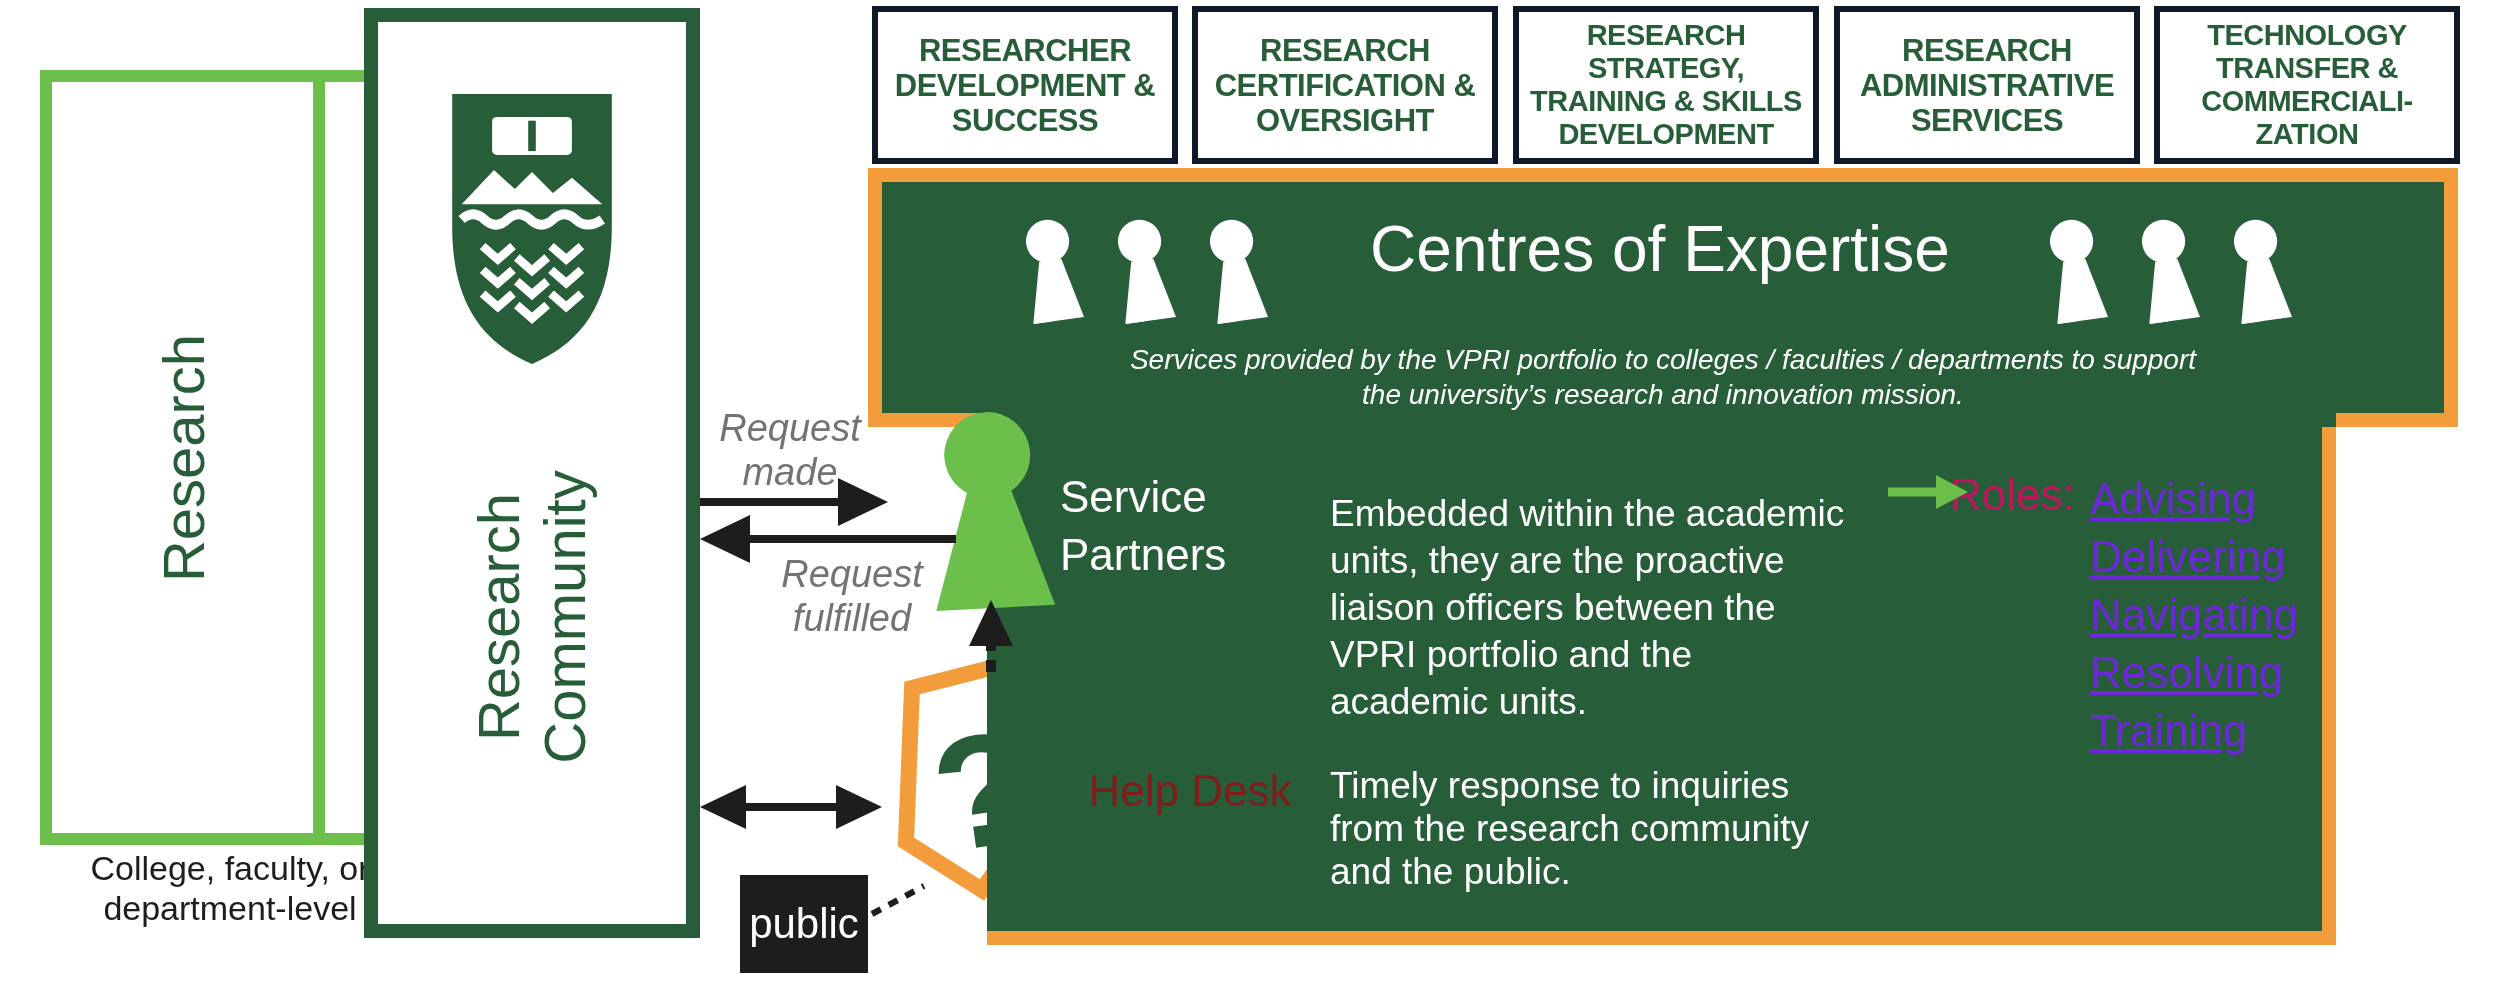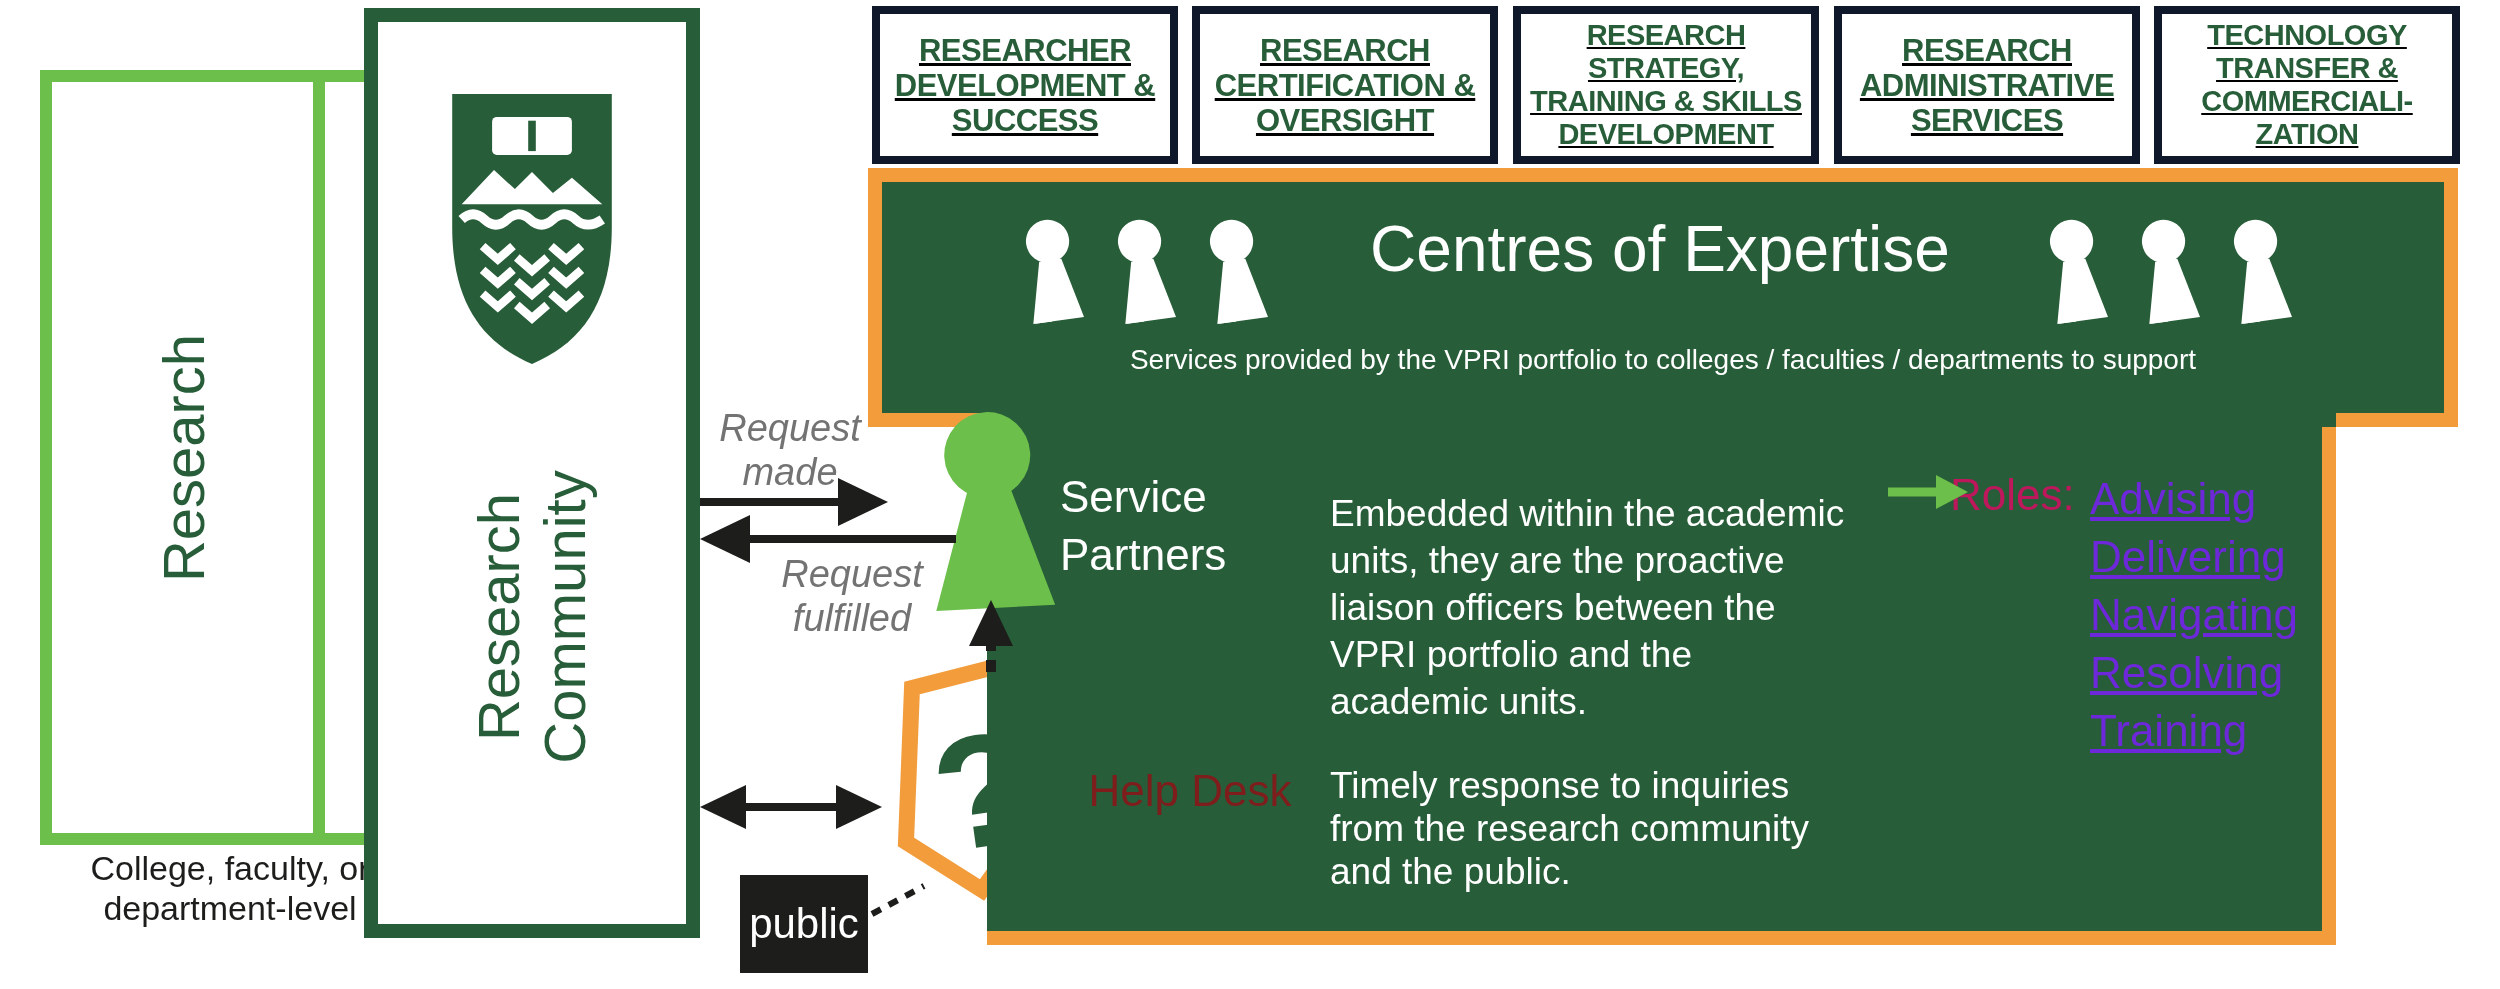--- a/index.html
+++ b/index.html
@@ -23,39 +23,38 @@
   }
   .caption{
     position:absolute;text-align:center;color:#1D1D1B;font-size:34px;line-height:40px;font-weight:500;
   }
 
   
   .community{position:absolute;border:14px solid #275D38;background:#ffffff;box-sizing:border-box;z-index:5;}
 
   
   .tbox{
-    position:absolute;top:6px;height:158px;width:306px;border:8px solid #0f172a;background:#ffffff;
+    position:absolute;top:6px;height:158px;width:306px;border:6px solid #0f172a;background:#ffffff;
     box-sizing:border-box;display:flex;flex-direction:column;align-items:center;justify-content:center;
     z-index:4;
-    text-decoration:underline;
   }
   .tbox .ln{color:#275D38;font-weight:bold;font-size:31px;line-height:35px;letter-spacing:-0.5px;text-align:center;white-space:nowrap;}
   .tbox.small .ln{font-size:29px;line-height:33px;}
 
   
   .greenUpper{position:absolute;left:868px;top:168px;width:1590px;height:259px;background:#275D38;
     border-top:14px solid #F29C3B;border-left:14px solid #F29C3B;border-right:14px solid #F29C3B;box-sizing:border-box;z-index:2;}
   .greenLower{position:absolute;left:987px;top:427px;width:1349px;height:518px;background:#275D38;
     border-right:14px solid #F29C3B;border-bottom:14px solid #F29C3B;box-sizing:border-box;z-index:2;}
   .ostrip{position:absolute;top:413px;height:14px;background:#F29C3B;z-index:3;}
 
   .coeTitle{position:absolute;left:1220px;top:212px;width:880px;text-align:center;color:#ffffff;
     font-size:64px;font-weight:normal;z-index:4;white-space:nowrap;}
   .coeSub{position:absolute;left:968px;top:342px;width:1390px;text-align:center;color:#ffffff;
-    font-size:28px;line-height:35px;z-index:4;}
+    font-size:28px;line-height:35px;z-index:4;font-style:italic;}
 
   .spLabel{position:absolute;left:1060px;top:468px;width:260px;text-align:left;color:#ffffff;
     font-size:44px;line-height:58px;z-index:4;}
   .spDesc{position:absolute;left:1330px;top:470px;color:#ffffff;font-size:37px;line-height:47px;z-index:4;margin-top:20px;}
   .rolesLabel{position:absolute;left:1950px;top:470px;color:#be185d;font-size:44px;z-index:4;}
   .rolesList{position:absolute;left:2090px;top:470px;color:#6d28d9;font-size:44px;line-height:58px;z-index:4;text-decoration:underline;}
   .hdLabel{position:absolute;left:1060px;top:766px;width:260px;text-align:center;color:#7f1d1d;font-size:44px;z-index:4;}
   .hdDesc{position:absolute;left:1330px;top:764px;color:#ffffff;font-size:37px;line-height:43px;z-index:4;}
 
   .reqLabel{position:absolute;text-align:center;color:#737373;font-size:38px;line-height:44px;font-style:italic;font-weight:500;z-index:6;}
@@ -172,20 +171,21 @@
   <svg class="hicon" style="left:2128px;top:205px;transform:rotate(-8deg);" width="80" height="136" viewBox="0 0 100 140">
       <use href="#pawnIcon"></use>
     </svg>
   <svg class="hicon" style="left:2220px;top:205px;transform:rotate(-8deg);" width="80" height="136" viewBox="0 0 100 140">
       <use href="#pawnIcon"></use>
     </svg>
 
   <div class="coeTitle">Centres of Expertise</div>
   <div class="coeSub">
     <div>Services provided by the VPRI portfolio to colleges / faculties / departments to support</div>
+    <div>the university’s research and innovation mission.</div>
   </div>
 
   <div class="spLabel">
     <div>Service</div>
     <div>Partners</div>
   </div>
   <div class="spDesc">
     <div>Embedded within the academic</div>
     <div>units, they are the proactive</div>
     <div>liaison officers between the</div>

